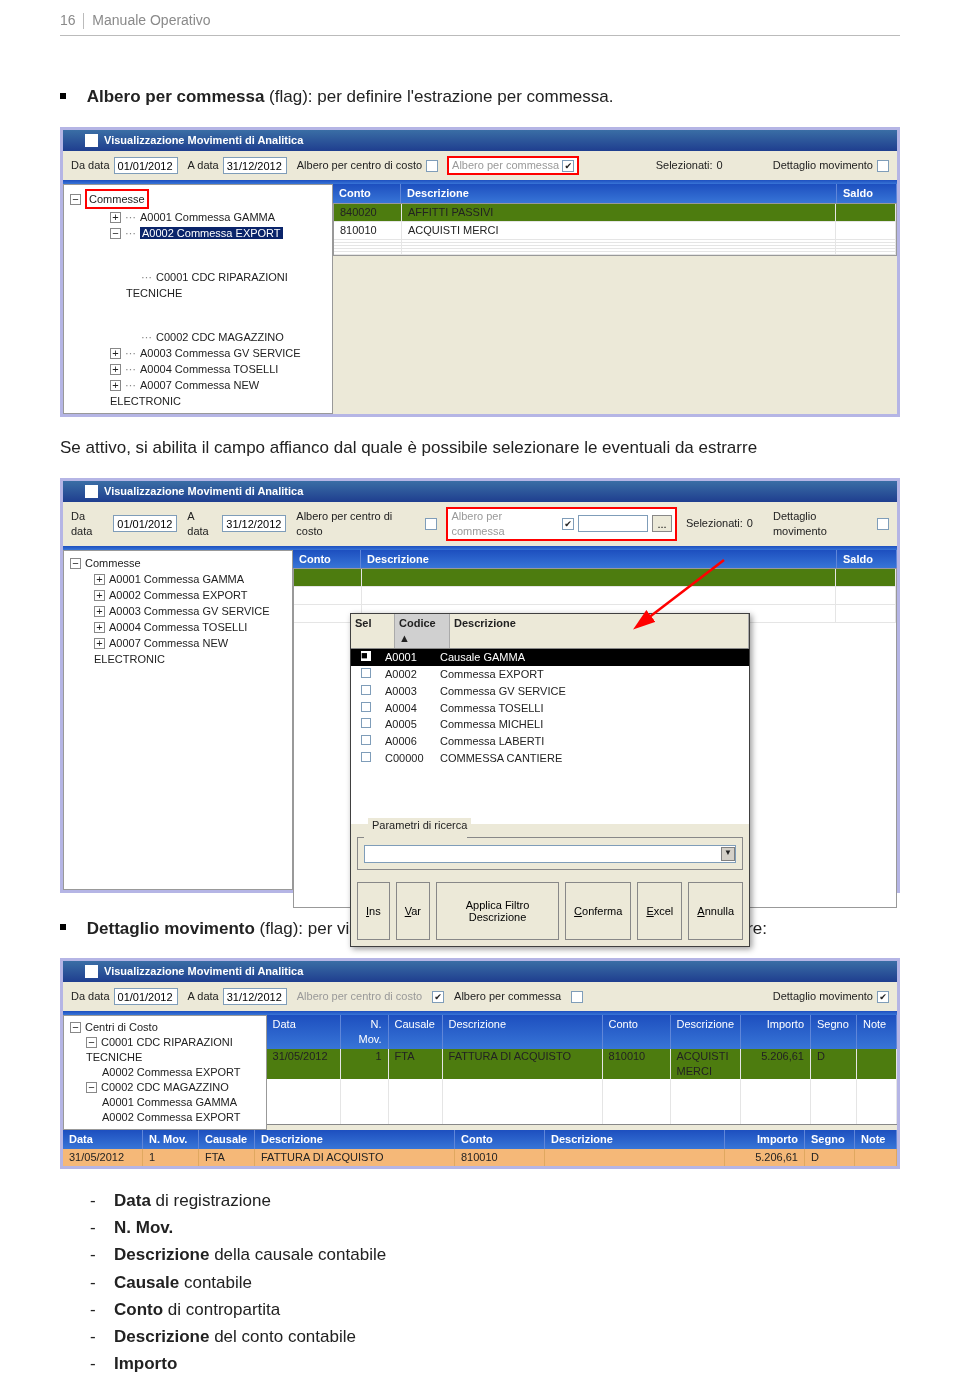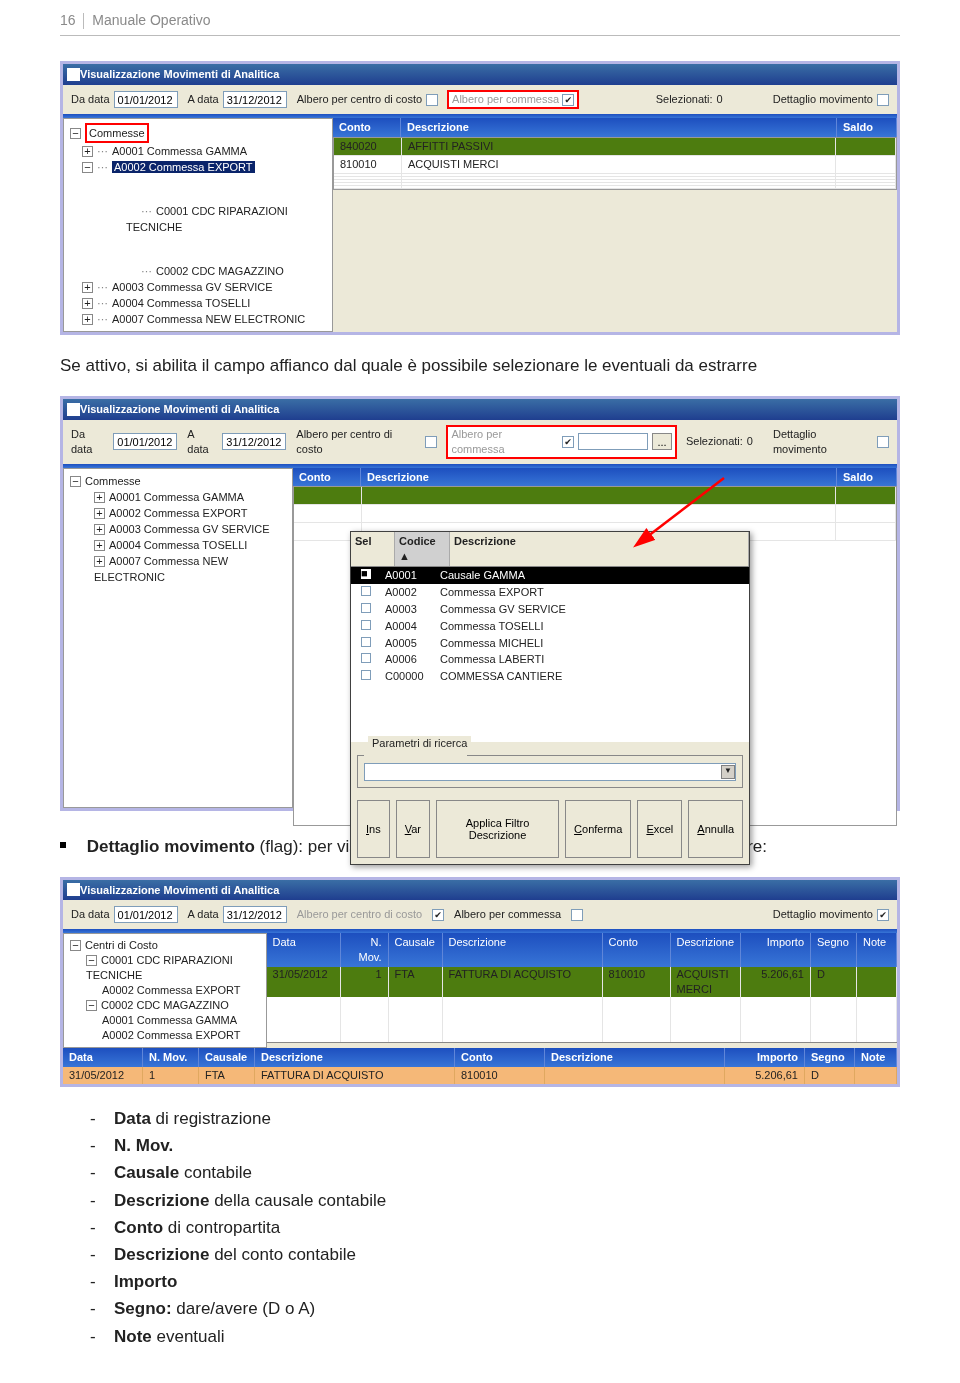--- a/index.html
+++ b/index.html
@@ -12,35 +12,35 @@
   .content { padding: 25px 60px 40px 60px; font-size: 17px; color: #222; line-height: 1.35; }
 
   .bullet-para { margin: 25px 0 18px 0; }
   .bullet-para .dot { display:inline-block; width:6px; height:6px; background:#000; vertical-align:middle; margin-right:16px; transform:translateY(-2px); }
   .bullet-para b { font-weight: bold; }
 
   .body-para { margin: 18px 0; text-align: justify; }
 
   
   .win { border: 3px solid #b5b5e5; background: #ece9d8; font-family: Tahoma, sans-serif; font-size: 11px; }
-  .win-title { background: linear-gradient(#3a6ea5,#1f3e8f); color:#fff; padding:3px 4px; font-weight:bold; display:flex; align-items:center; }
+  .win-title { background: linear-gradient(#3a6ea5,#1f3e8f); color:#fff; padding:3px 22px; font-weight:bold; display:flex; align-items:center; gap:6px;}
   .win-title .ticon { width:13px; height:13px; background:#fff; display:inline-block; }
   .toolbar { padding: 6px 8px; display:flex; align-items:center; gap:10px; flex-wrap:nowrap; }
   .toolbar label { display:flex; align-items:center; gap:4px; }
   .txt { border:1px solid #7f9db9; background:#fff; height:17px; padding:0 3px; font-size:11px;}
   .chk { width:12px; height:12px; border:1px solid #7f9db9; background:#fff; display:inline-block; text-align:center; line-height:10px; font-size:10px;}
   .chk.checked::after{ content:"✔"; font-size:9px; }
   .redbox { outline:2px solid #f00; outline-offset:-1px; padding:1px 4px; background:#fff; }
   .redbox2 { border:2px solid #f00; outline:none; padding:0 2px; }
   .blueline { height:4px; background:linear-gradient(#1d4fbf,#3875d7);}
   .colhdr { background:linear-gradient(#1d4fbf,#3875d7); color:#fff; font-size:11px; font-weight:bold; display:flex;}
   .colhdr div { padding:2px 6px; border-right:1px solid #5f86d9;}
   .tree { background:#fff; border:1px solid #999; font-size:11px; padding:4px 6px; line-height:16px;}
   .tree .n0{ margin-left:0;}
-  .tree .n1{ margin-left:12px;}
+  .tree .n1{ margin-left:40px;}
   .tree .n2{ margin-left:56px;margin-top:28px;}
   .tree .exp{ display:inline-block; width:11px; height:11px; border:1px solid #888; text-align:center; line-height:9px; font-size:11px; margin-right:4px; background:#fff;}
   .tree .line{ display:inline-block; width:11px; text-align:center; color:#888; margin-right:4px; }
   .tree .noexp{ display:inline-block; width:15px;}
   .orange-row { background:#4d7c0f; }
   .grid { background:#fff; border:1px solid #999;}
   .grid .row { display:flex; border-bottom:1px solid #e5e5e5;}
   .grid .row div { padding:1px 6px; border-right:1px solid #e5e5e5; font-size:11px;}
 
   
@@ -140,20 +140,24 @@
 
 <div class="page-header">
   <span>16</span>
   <span class="sep"></span>
   <span>Manuale Operativo</span>
 </div>
 <hr class="header-rule">
 
 <div class="content">
 
+<p class="bullet-para">
+  <span class="dot"></span>
+  <b>Albero per commessa</b><span> (flag): per definire l'estrazione per commessa.</span>
+</p>
 
 <div class="win s1">
   <div class="win-title">
         <span class="ticon"></span>
         <span>Visualizzazione Movimenti di Analitica</span>
       </div>
   <div class="toolbar">
     <label>
           <span>Da data</span> 
           <input class="txt" style="width: 64px;" value="01/01/2012">
@@ -503,22 +507,22 @@
         <div class="dc-desc2"></div>
         <div class="dc-imp">5.206,61</div>
         <div class="dc-segno">D</div>
         <div class="dc-note"></div>
   </div>
 </div>
 
 <ul class="dashlist">
   <li><b>Data</b><span> di registrazione</span></li>
   <li><b>N. Mov.</b><span></span></li>
+  <li><b>Descrizione</b><span> della causale contabile</span></li>
   <li><b>Causale</b><span> contabile</span></li>
-  <li><b>Descrizione</b><span> della causale contabile</span></li>
   <li><b>Conto</b><span> di contropartita</span></li>
   <li><b>Descrizione</b><span> del conto contabile</span></li>
   <li><b>Importo</b><span></span></li>
   <li><b>Segno:</b><span> dare/avere (D o A)</span></li>
   <li><b>Note</b><span> eventuali</span></li>
 </ul>
 
 </div>
 
 </body></html>

